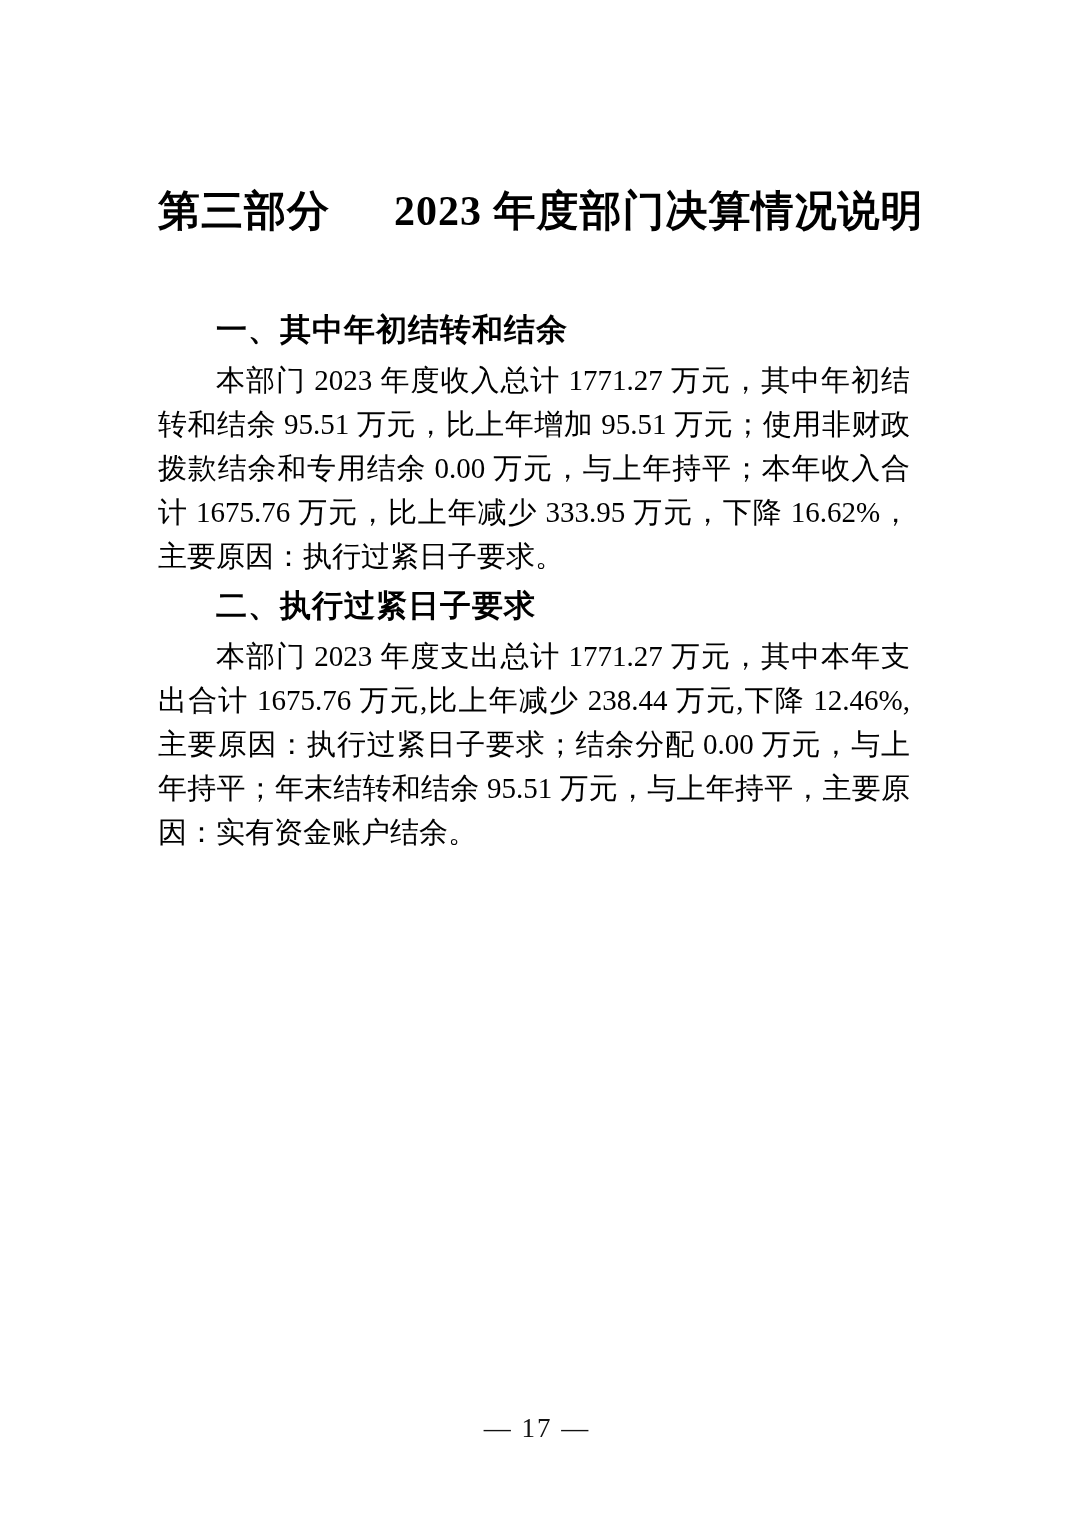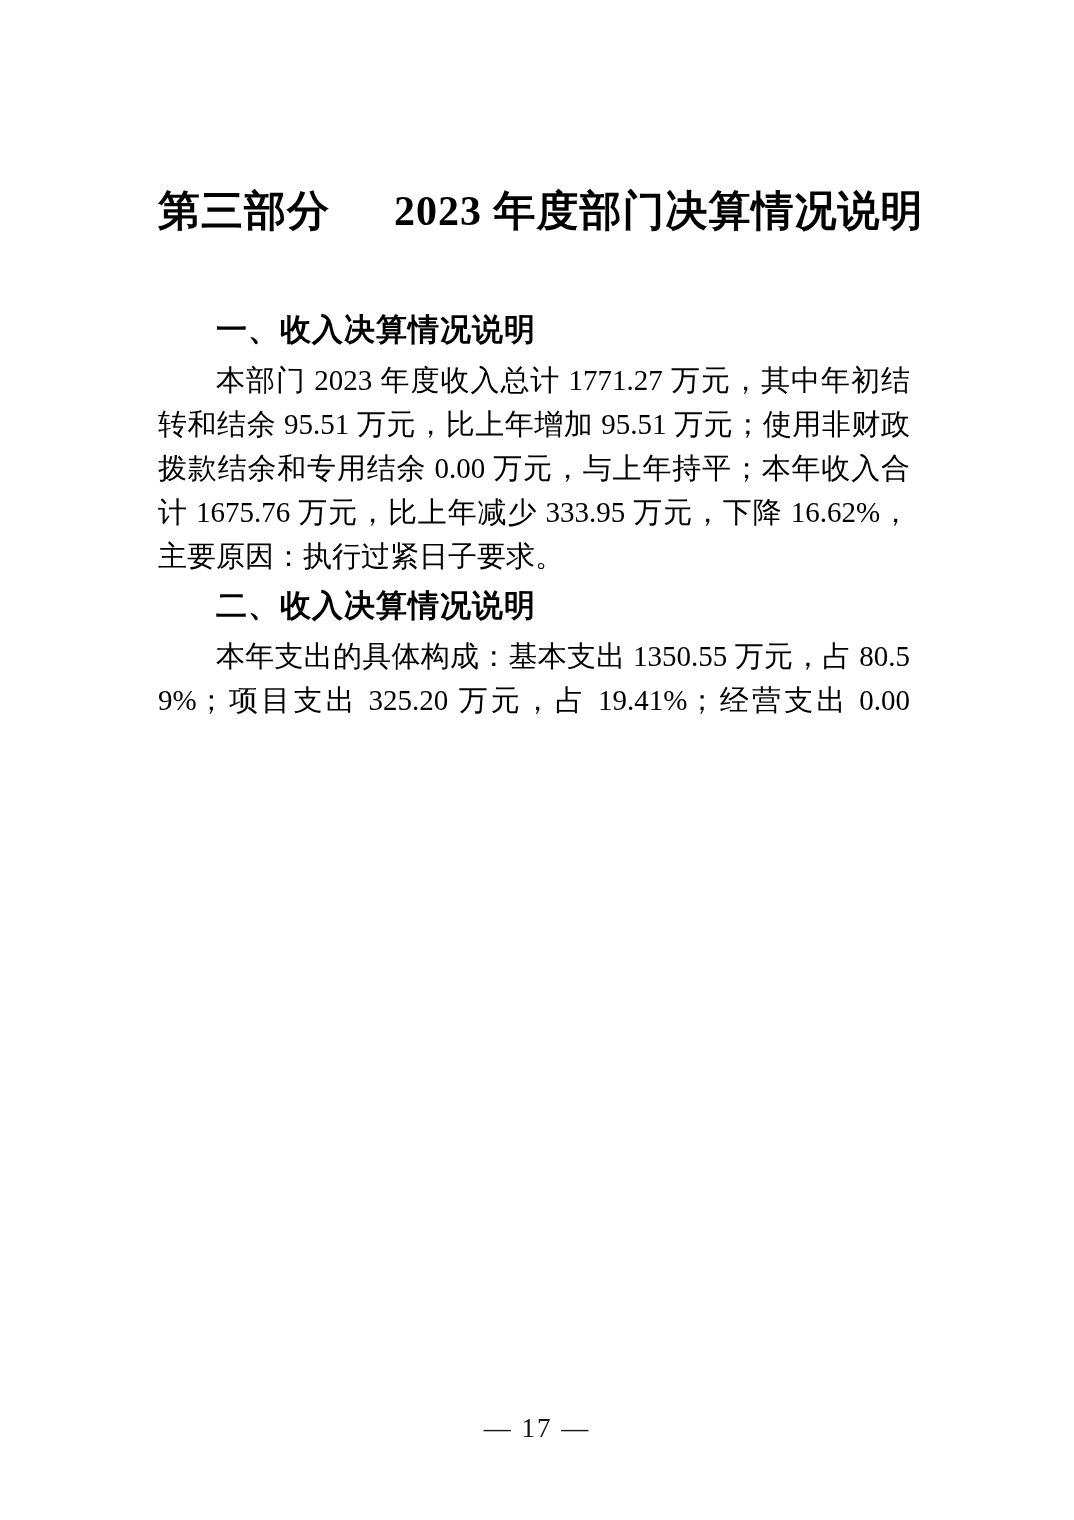--- a/index.html
+++ b/index.html
@@ -67,24 +67,24 @@
 </head>
 <body>
 
 <div class="page">
 
   <h1 class="doc-title">
     <span>第三部分</span><span class="title-gap"></span><span>2023 年度部门决算情况说明</span>
   </h1>
 
   <section>
-    <h2 class="sec-heading">一、收入决算情况说明</h2>
+    <h2 class="sec-heading">一、其中年初结转和结余</h2>
     <p class="body-para">本部门 2023 年度收入总计 1771.27 万元，其中年初结转和结余 95.51 万元，比上年增加 95.51 万元；使用非财政拨款结余和专用结余 0.00 万元，与上年持平；本年收入合计 1675.76 万元，比上年减少 333.95 万元，下降 16.62%，主要原因：执行过紧日子要求。</p>
   </section>
 
   <section>
-    <h2 class="sec-heading">二、收入决算情况说明</h2>
-    <p class="body-para continued">本年支出的具体构成：基本支出 1350.55 万元，占 80.59%；项目支出 325.20 万元，占 19.41%；经营支出 0.00</p>
+    <h2 class="sec-heading">二、执行过紧日子要求</h2>
+    <p class="body-para">本部门 2023 年度支出总计 1771.27 万元，其中本年支出合计 1675.76 万元,比上年减少 238.44 万元,下降 12.46%,主要原因：执行过紧日子要求；结余分配 0.00 万元，与上年持平；年末结转和结余 95.51 万元，与上年持平，主要原因：实有资金账户结余。</p>
   </section>
 
   <div class="page-footer">— 17 —</div>
 
 </div>
 
 </body></html>

